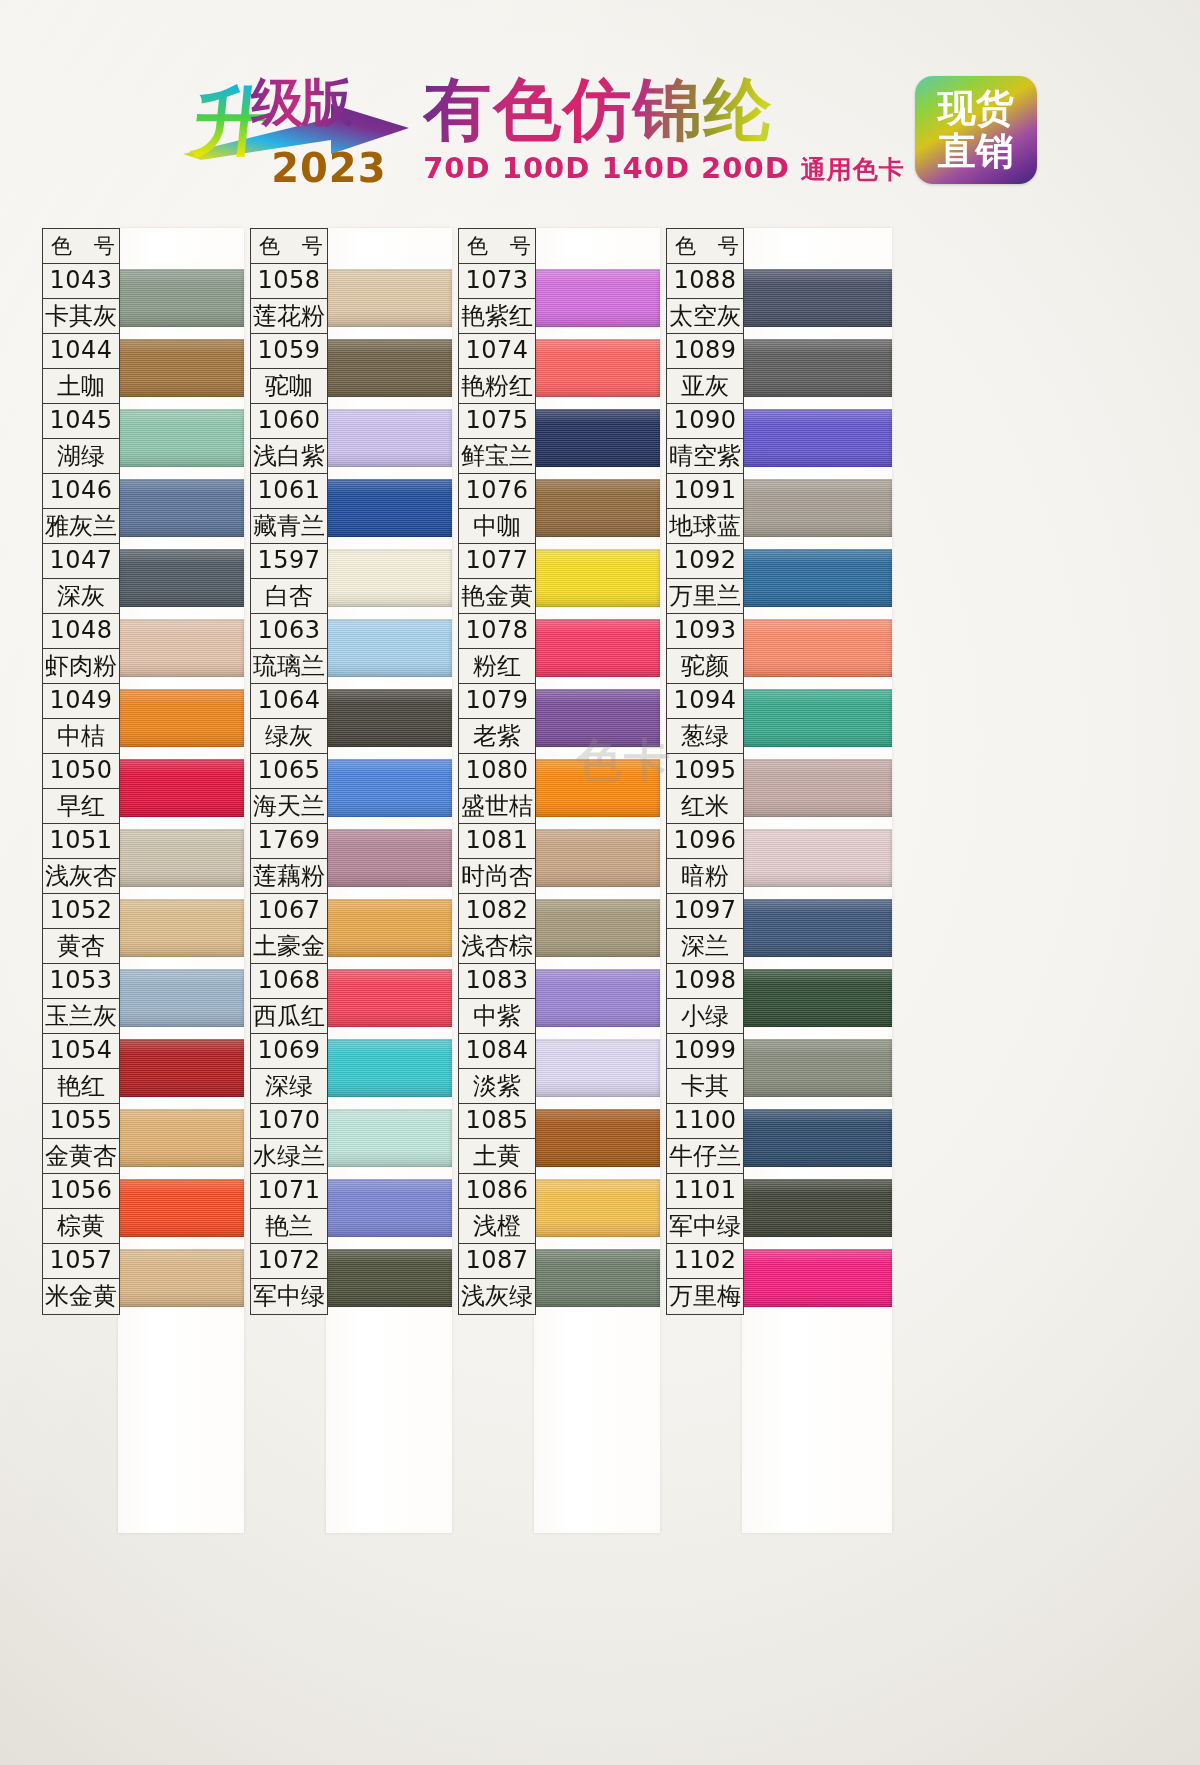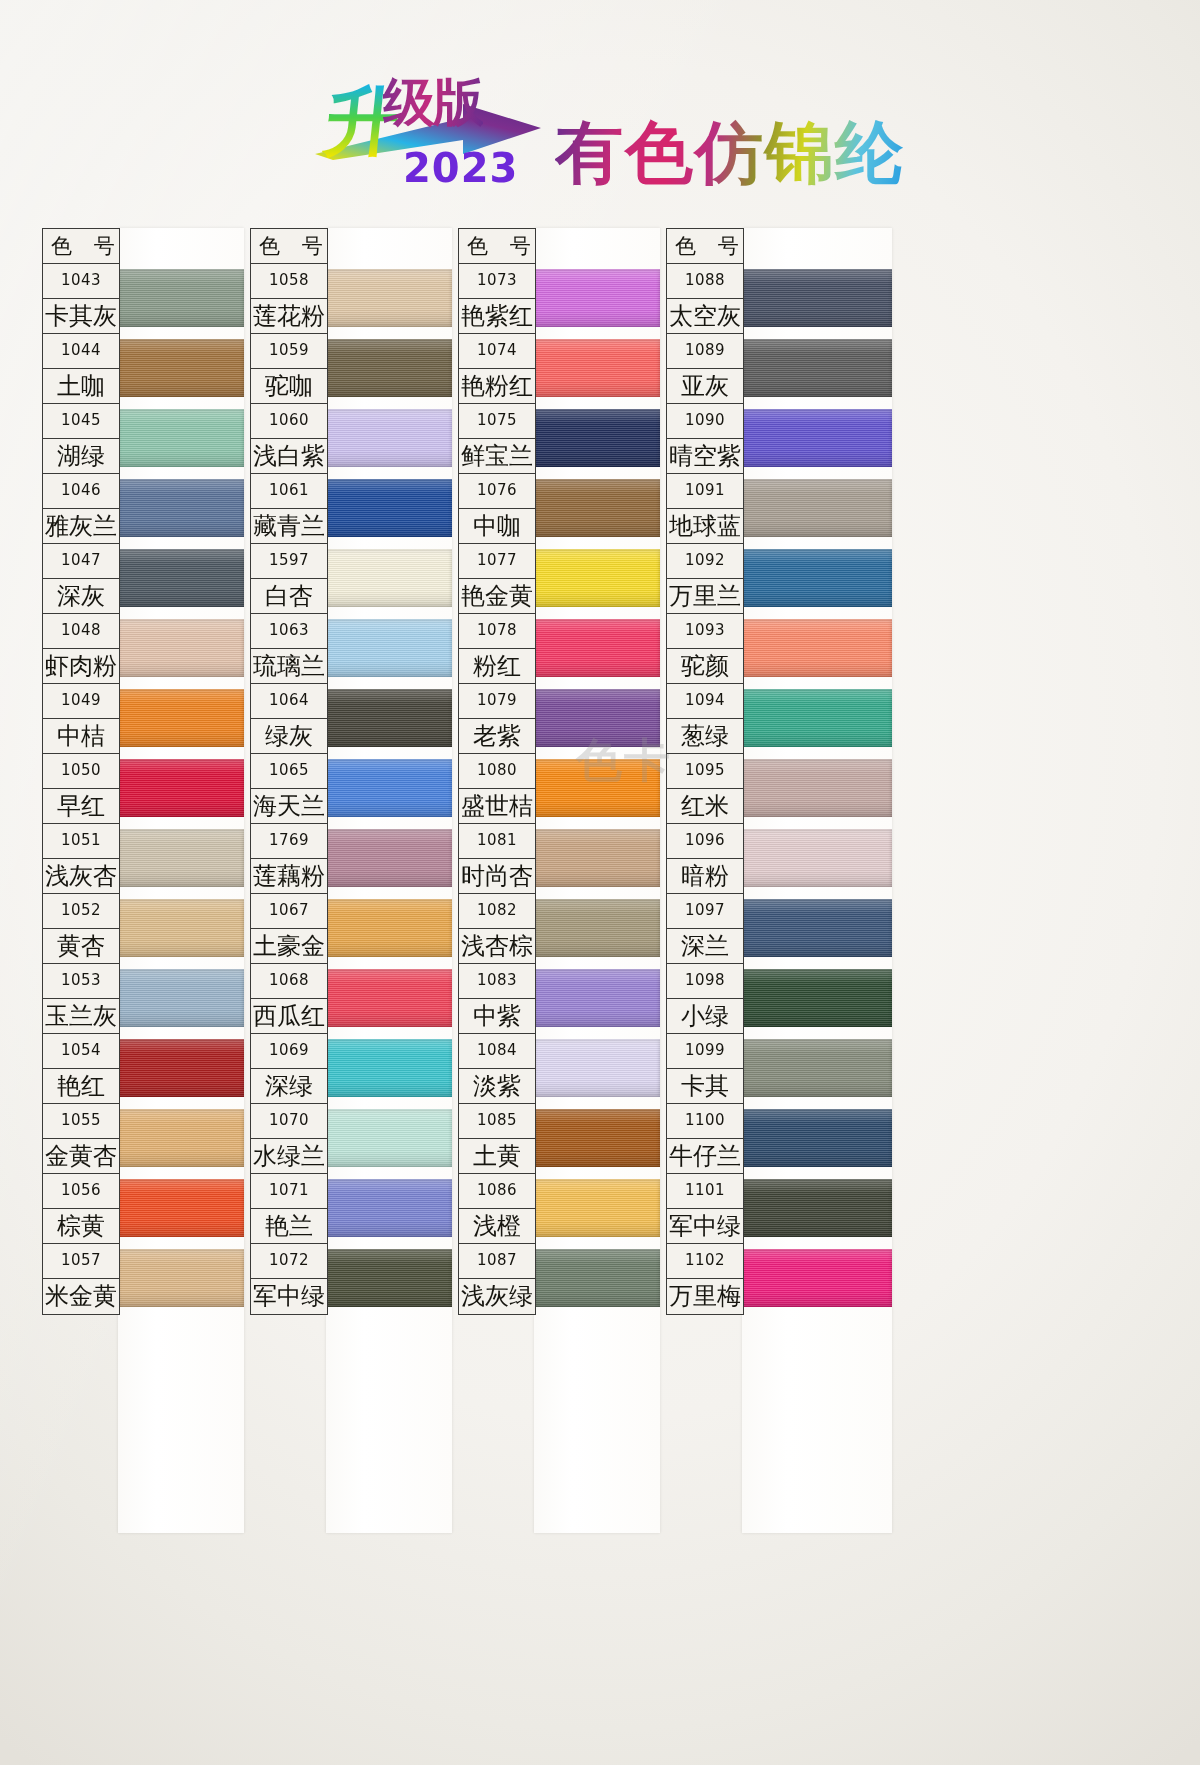--- a/index.html
+++ b/index.html
@@ -45,21 +45,21 @@
   .jiban {
     position:absolute; left:88px; top:6px;
     font-size:52px; font-weight:bold; line-height:1; letter-spacing:-2px;
     background: linear-gradient(100deg,#7d2f8e 0%,#c12c7e 45%,#6a2d8f 100%);
     -webkit-background-clip:text; background-clip:text; color:transparent;
   }
   .year2023 {
     position:absolute; left:108px; top:78px;
     font-size:40px; font-weight:bold; line-height:1;
     font-family:"DejaVu Sans", sans-serif;
-    color:#6d28d9; letter-spacing:1px;
+    color:#a16207; letter-spacing:1px;
   }
 
   .title-block { position: relative; padding-bottom:4px; }
   .main-title {
     font-size: 68px; font-weight: bold; line-height: 1; letter-spacing: 2px;
     background: linear-gradient(100deg,#6b2d8f 0%,#c62a77 18%,#d6246b 33%,#b9307f 45%,#8f8f2c 58%,#cfd41f 70%,#5bc3e0 86%,#2b9fe0 100%);
     -webkit-background-clip: text; background-clip: text; color: transparent;
     white-space: nowrap;
   }
   .sub-title {
@@ -100,21 +100,21 @@
   }
   .lcell {
     height: 35px; line-height: 33px;
     border-bottom: 1.5px solid #3a3a38;
     text-align: center;
     font-size: 21px; color: #16150f;
     background: #f4f2ed;
     letter-spacing: 0px;
     white-space: nowrap; overflow:hidden;
   }
-  .lcell.code { font-family:"DejaVu Sans", sans-serif; font-size:15px; letter-spacing:0.5px;}
+  .lcell.code { font-family:"DejaVu Sans", sans-serif; font-size:24px; letter-spacing:0.5px;}
   .lcell.head { font-size:21px; letter-spacing:8px; text-indent:8px; font-weight:500;}
   .lcell.name { font-size:24px; letter-spacing:0px; }
   .lcell:last-child { border-bottom: none; }
 
   
   .swatches { position:absolute; left:82px; top:0; width:126px; z-index:2; }
   .sw-spacer { height: 35px; }
   .sw {
     height: 70px;
     position: relative;
@@ -160,22 +160,27 @@
         </defs>
         <path d="M2 56 L150 20 L150 6 L228 30 L150 56 L150 42 L20 62 Z" fill="url(#gArrow)"></path>
       </svg>
       <div class="sheng">升</div>
       <div class="jiban">级版</div>
       <div class="year2023">2023</div>
     </div>
 
     <div class="title-block">
       <div class="main-title">有色仿锦纶</div>
-    </div>
-
+      <div class="sub-title"><span>70D  100D  140D  200D </span><span class="cn">通用色卡</span></div>
+    </div>
+
+    <div class="badge-stock">
+      <span>现货</span>
+      <span>直销</span>
+    </div>
 
   </div>
 </div>
 
 <div class="board" id="board">
     <div class="col">
       <div class="thread-strip"></div>
       <div class="swatches">
         <div class="sw-spacer"></div>
         <div class="sw" title="1043 卡其灰">

